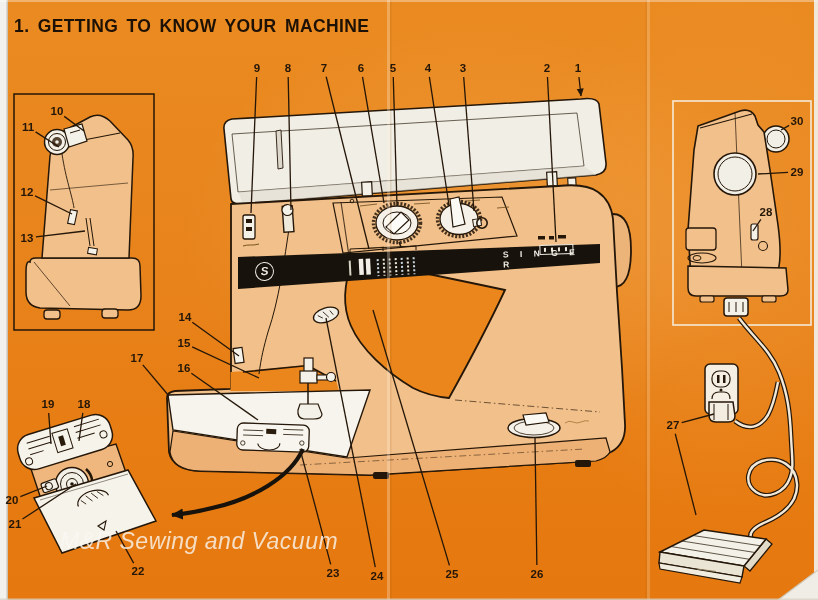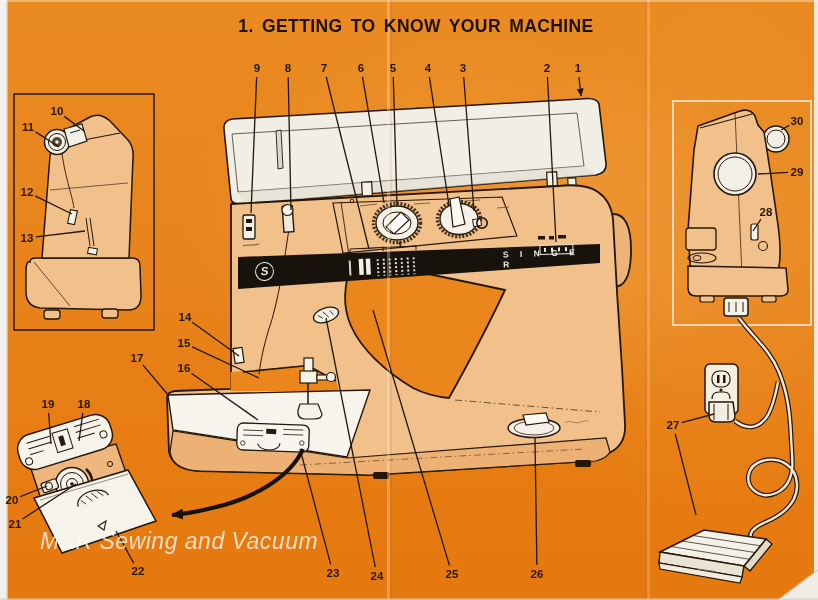--- a/index.html
+++ b/index.html
@@ -6,36 +6,36 @@
   .page{
     position:relative;width:818px;height:600px;overflow:hidden;
     font-family:"Liberation Sans",sans-serif;
     background:
       radial-gradient(ellipse 420px 300px at 58% 38%, rgba(255,216,150,.20), rgba(255,216,150,0) 70%),
       radial-gradient(ellipse 320px 380px at 88% 42%, rgba(255,205,130,.16), rgba(255,205,130,0) 70%),
       linear-gradient(180deg,#EA8B21 0%,#E8831B 45%,#E77D13 72%,#E5780E 100%);
   }
   svg.scene{position:absolute;left:0;top:0;}
   .title{
-    position:absolute;top:16px;left:0;right:0;text-align:center;padding-left:14px;
+    position:absolute;top:16px;left:0;right:0;padding-left:14px;
     font-weight:bold;font-size:17.5px;color:#1d1105;letter-spacing:.4px;word-spacing:3px;
   }
   .brand{
     position:absolute;left:503px;top:248px;width:90px;
     font-size:8.5px;font-weight:bold;letter-spacing:4.5px;color:#EFECE3;
     transform:rotate(-2deg);
   }
   .logo-s{
     position:absolute;left:255px;top:262px;width:17px;height:17px;
     border:1.6px solid #EFECE3;border-radius:50%;
     color:#EFECE3;font-size:11.5px;font-weight:bold;font-style:italic;
     text-align:center;line-height:16px;transform:rotate(-4deg);
   }
   .watermark{
-    position:absolute;left:40px;top:528px;
+    position:absolute;left:60px;top:528px;
     font-size:23px;font-style:italic;color:rgba(250,248,242,.8);letter-spacing:.5px;
   }
   .callout-num{font-family:"Liberation Sans",sans-serif;font-weight:bold;font-size:11.5px;fill:#241608;}
   
   .ln{stroke:#241608;fill:none;}
   .tan{fill:#F2C08A;stroke:#241608;}
   .tan2{fill:#EFB77D;stroke:#241608;}
   .wht{fill:#F4F1E8;stroke:#241608;}
   .lid{fill:#F1EEE6;stroke:#241608;}
 </style>

